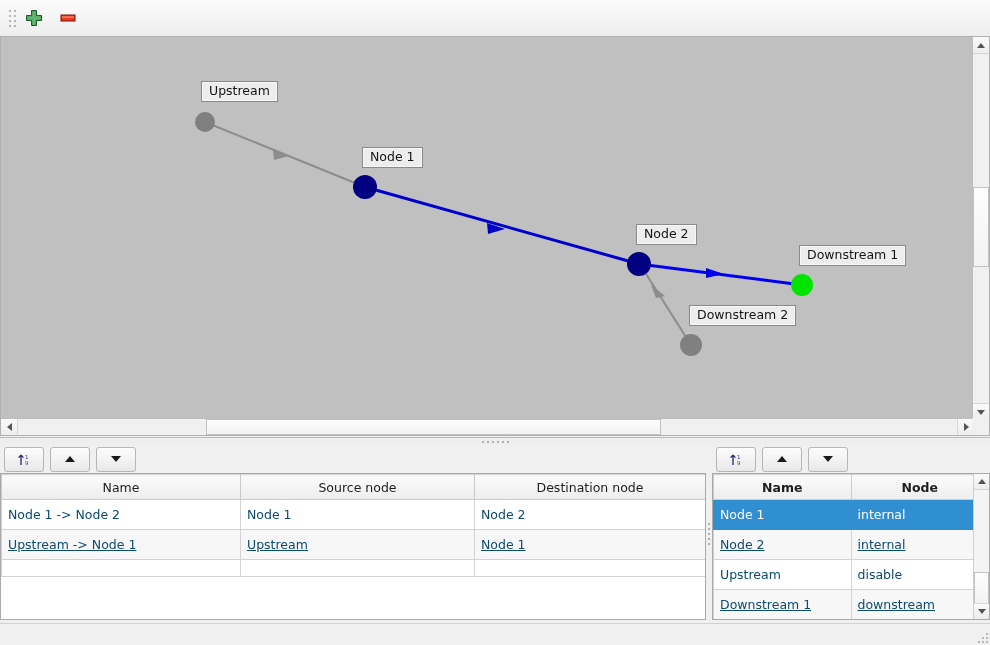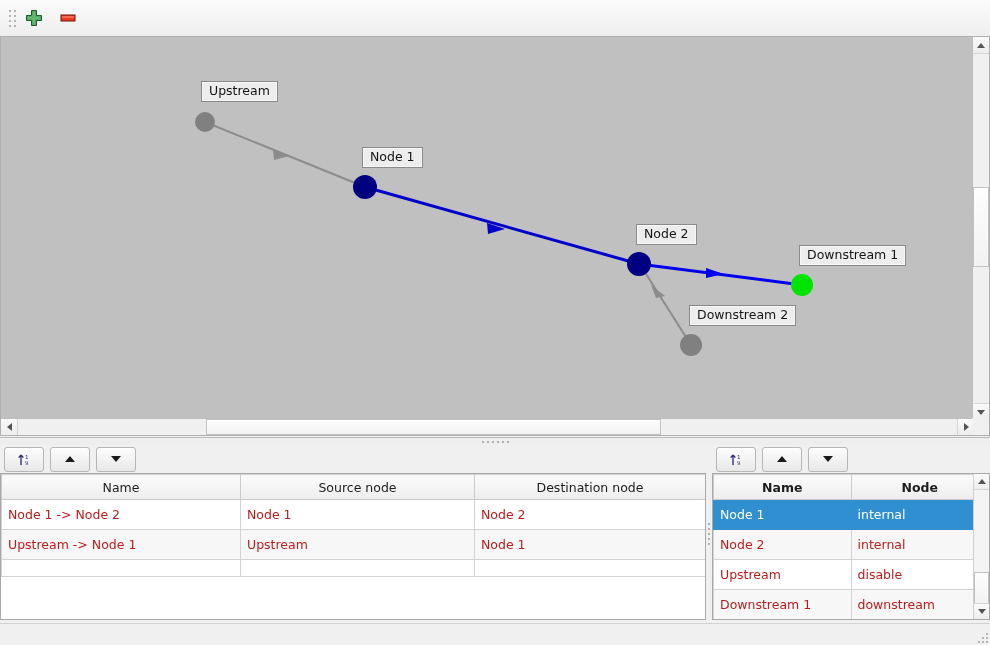--- a/index.html
+++ b/index.html
@@ -79,24 +79,24 @@
   }
 
   table.grid{border-collapse:collapse;table-layout:fixed;width:100%;font-size:12.5px;}
   table.grid th{
     background:linear-gradient(#fbfbfb,#ededed);
     border:1px solid #cacaca;border-top:1px solid #d6d6d6;
     height:22px;font-weight:400;color:#1d1d1d;text-align:center;
   }
   table.grid td{
     border:1px solid #d2d2d2;height:29px;padding:0 6px;
-    color:#b91c1c;white-space:nowrap;overflow:hidden;text-overflow:ellipsis;
+    color:#0c4a6e;white-space:nowrap;overflow:hidden;text-overflow:ellipsis;
   }
   tr.row-odd td{background:#ffffff;}
-  tr.row-even td{background:#f7f7f7;}
+  tr.row-even td{background:#f7f7f7;text-decoration:underline;}
   tr.row-empty td{background:#ffffff;height:16px;border-left:1px solid #d2d2d2;}
   .tbl-box{position:relative;border:1px solid #a9a9a9;background:#fff;box-sizing:border-box;}
   .tbl-left{width:706px;height:147px;overflow:hidden;}
   .tbl-right{width:278px;height:147px;overflow:hidden;}
   .right-scroll{position:absolute;right:0;top:0;width:16px;height:145px;background:#f4f4f4;
     border-left:1px solid #cfcfcf;box-sizing:border-box;}
   table.grid-right th{font-weight:700;}
   tr.selected td{background:#2f8fd0 !important;color:#ffffff;border-color:#2f8fd0;}
 
   

